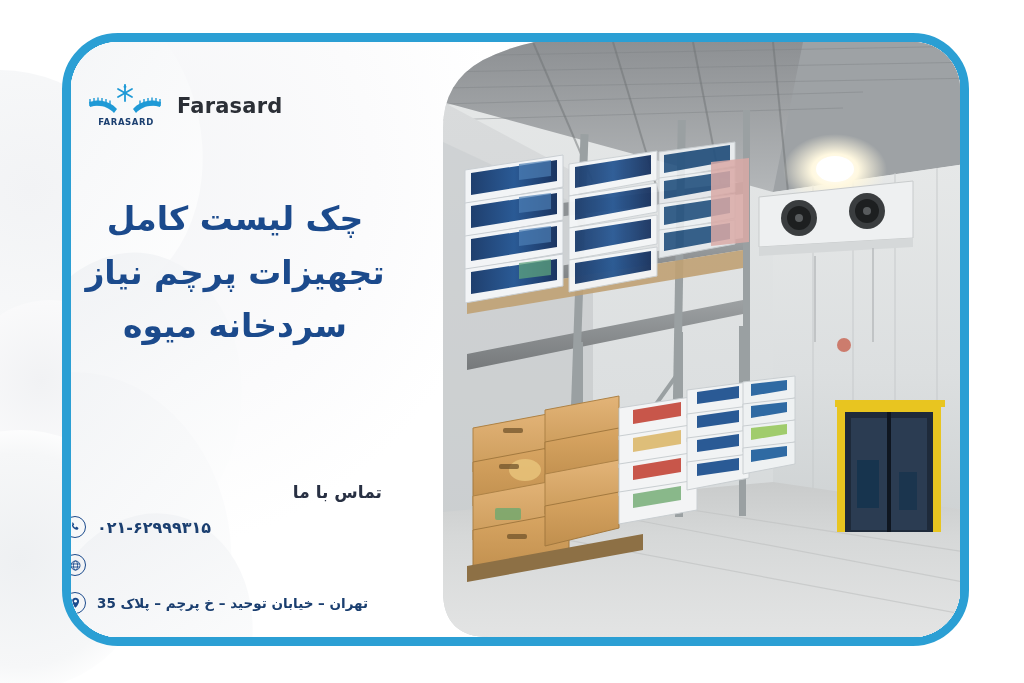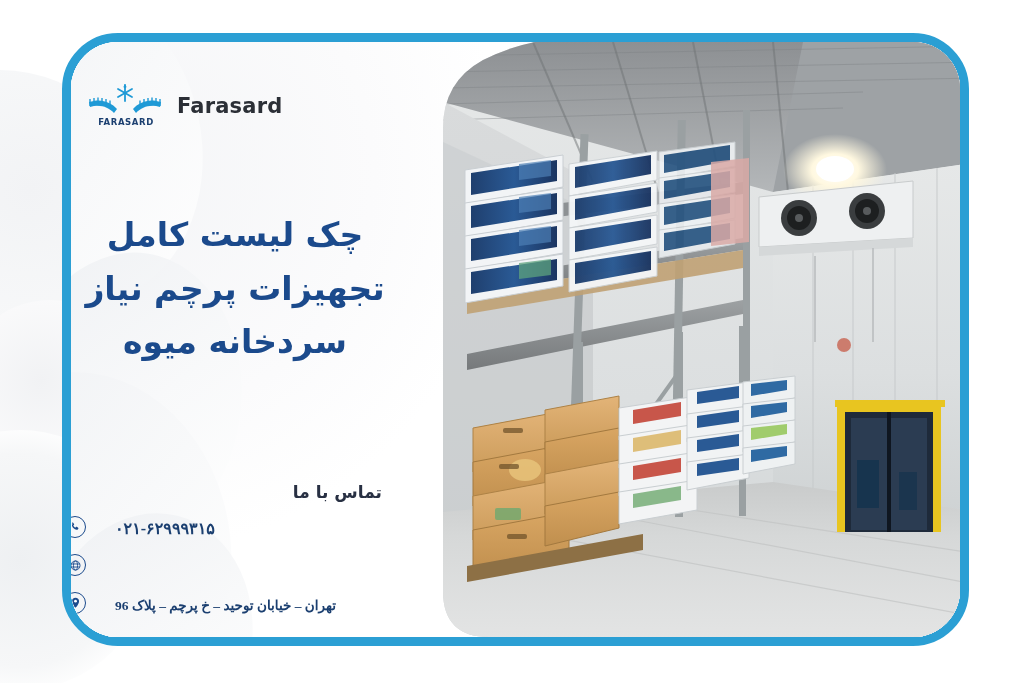--- a/index.html
+++ b/index.html
@@ -77,21 +77,21 @@
   }
   .logo-name{
     font-size:21px;font-weight:bold;color:#2b2f36;
     letter-spacing:.2px;
     font-family:"DejaVu Sans","Liberation Sans",sans-serif;
   }
 
   
   .headline{
     position:absolute;
-    right:560px;top:144px;
+    right:560px;top:128px;
     width:330px;
     text-align:center;
     color:#1b4a8c;
     font-weight:bold;
     font-size:33px;
     line-height:1.62;
     direction:rtl;
     font-family:"DejaVu Sans","Liberation Sans",sans-serif;
   }
   .headline span{display:block;white-space:nowrap;}
@@ -104,26 +104,25 @@
     direction:rtl;
     text-align:right;
   }
   .contact-title{
     color:#283043;
     font-weight:bold;
     font-size:17px;
     margin:0 18px 14px 0;
   }
   .contact-row{
-    display:flex;align-items:flex-end;
-    gap:29px;
+    display:flex;align-items:center;
+    gap:11px;
     margin-bottom:16px;
     flex-direction:row-reverse;
     justify-content:flex-start;
-    font-family:Liberation Serif, serif;
   }
   .cicon{
     width:22px;height:22px;flex:none;
     border:1.4px solid #1b4a8c;
     border-radius:50%;
     display:flex;align-items:center;justify-content:center;
     color:#1b4a8c;
     box-sizing:border-box;
   }
   .cicon svg{display:block;}
@@ -532,18 +531,18 @@
         </span>
       </div>
 
       <div class="contact-row">
         <span class="cicon">
           <svg width="11" height="13" viewBox="0 0 12 16" aria-hidden="true">
             <path fill="currentColor" d="M6 0.8C3.5.8 1.6 2.7 1.6 5.1c0 3.2 3.6 7.4 4 7.8.2.2.6.2.8 0 .4-.4 4-4.6 4-7.8C10.4 2.7 8.5.8 6 .8z"></path>
             <circle cx="6" cy="5.1" r="1.7" fill="#ffffff"></circle>
           </svg>
         </span>
-        <span class="ctext addr">تهران – خیابان توحید – خ پرچم – پلاک 96</span>
+        <span class="ctext addr">تهران – خیابان توحید – خ پرچم – پلاک 35</span>
       </div>
     </div>
 
   </div>
 </div>
 
 </body></html>

